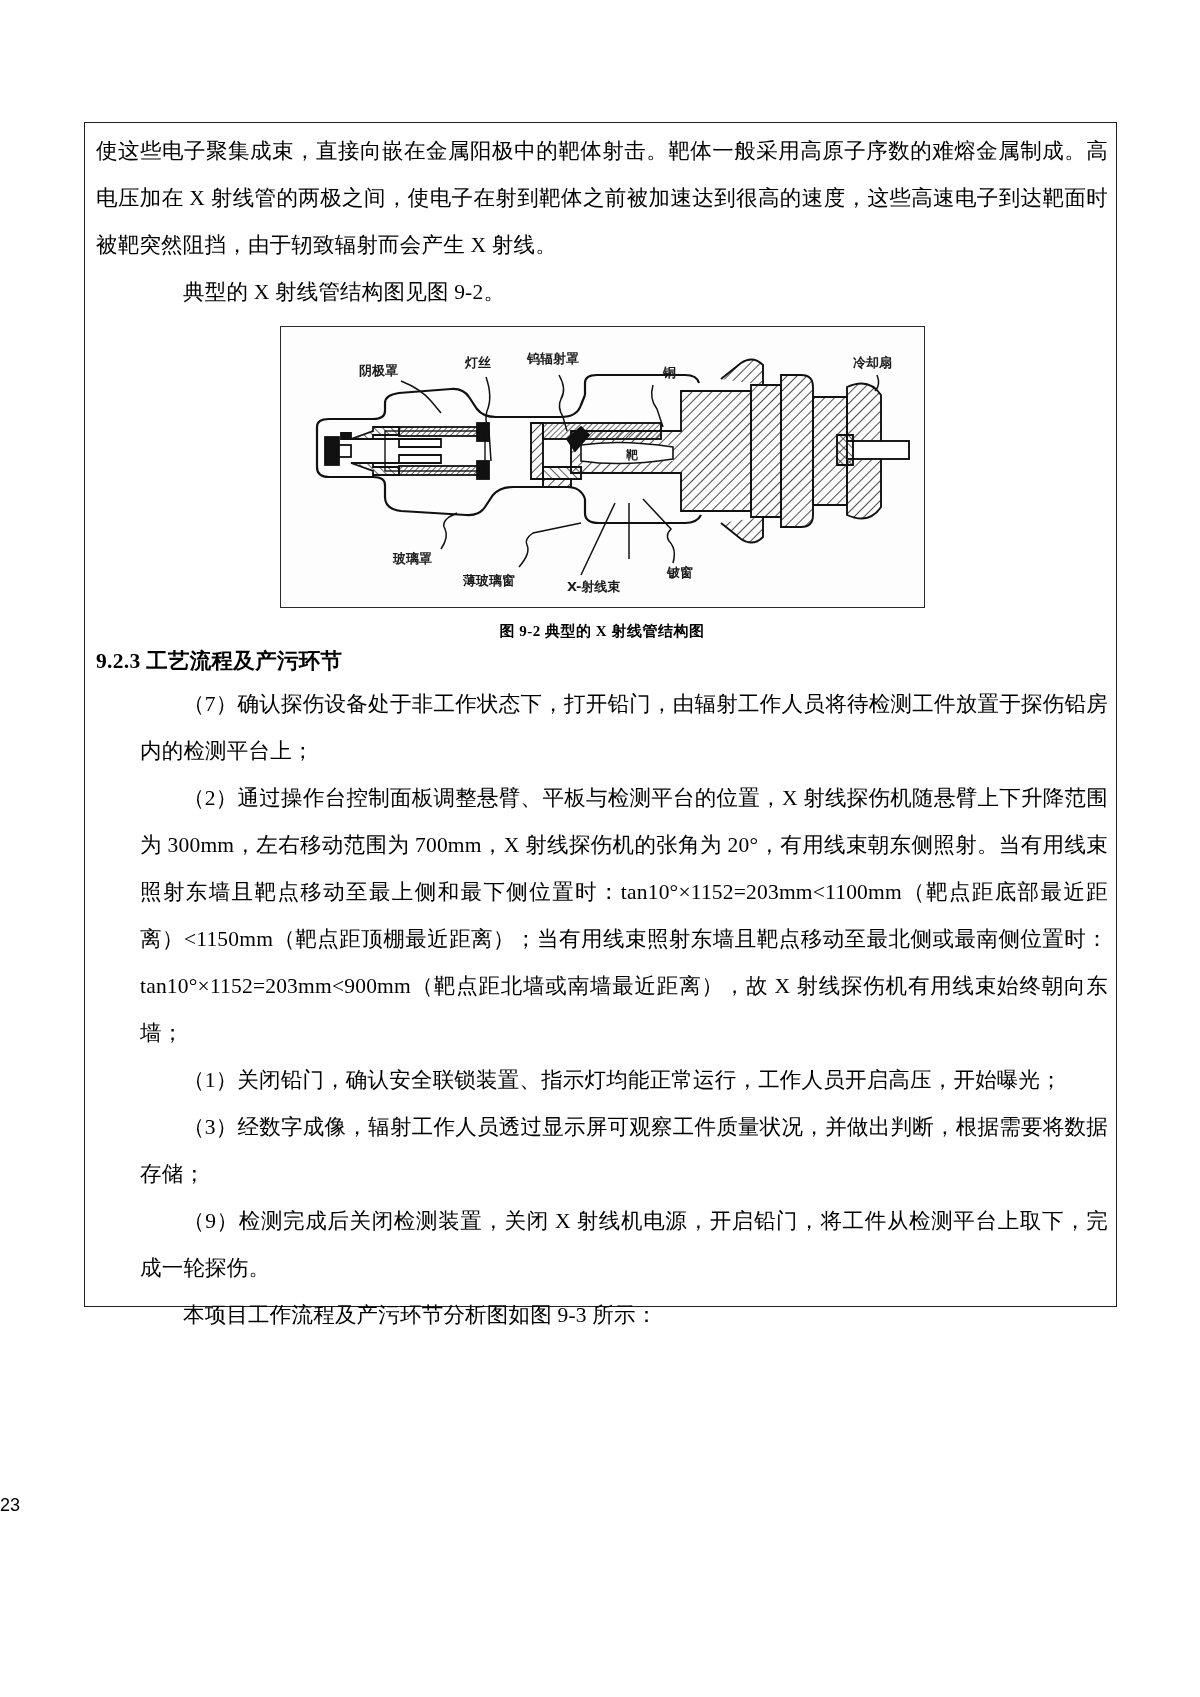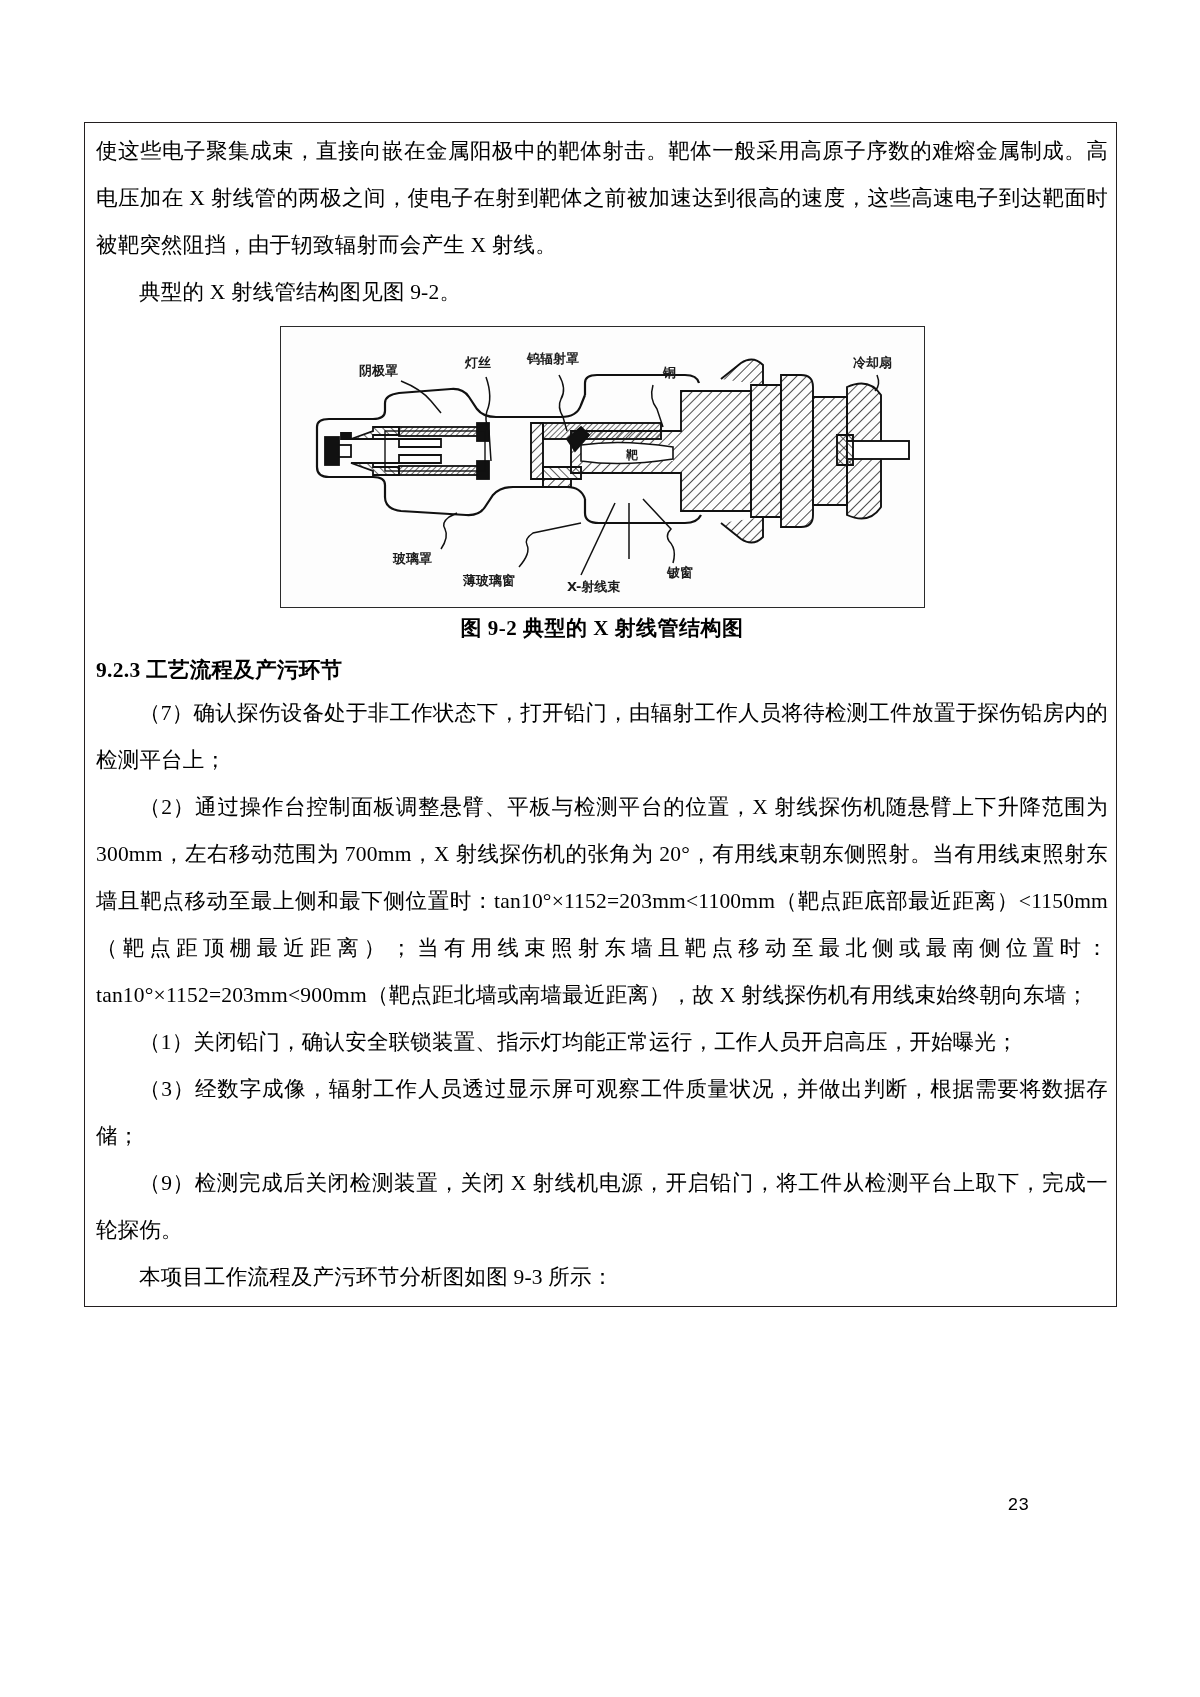--- a/index.html
+++ b/index.html
@@ -45,61 +45,62 @@
   p.body-text {
     margin: 0 0 0 0;
     font-size: 21.5px;
     line-height: 47px;
     text-align: justify;
     text-justify: inter-ideograph;
     letter-spacing: 0.2px;
   }
   p.indent {
     text-indent: 2em;
+    margin-left: 44px;
   }
 
   .fig-wrap {
     margin-top: 10px;
     display: flex;
     justify-content: center;
   }
   .fig-box {
     width: 645px;
     height: 282px;
     border: 1.8px solid #2a2a2a;
     background: #fdfdfd;
     position: relative;
     box-sizing: border-box;
   }
   .fig-box svg { display: block; }
 
   .fig-caption {
     text-align: center;
-    font-size: 21px;
-    font-weight: bold;
-    margin-top: 6px;
+    font-size: 15px;
+    font-weight: bold;
+    margin-top: 14px;
     letter-spacing: 0.5px;
   }
 
   h3.section-heading {
     font-size: 21.5px;
     font-weight: bold;
-    margin: 8px 0 0 0;
+    margin: 0 0 0 0;
     line-height: 40px;
     letter-spacing: 0.3px;
   }
 
   .page-number {
     position: absolute;
     left: 0;
     top: 1495px;
     width: 1029px;
-    text-align: right;
+    text-align: left;
     font-size: 18px;
-    font-family: Liberation Mono, monospace;
+    font-family: Liberation Sans, sans-serif;
   }
 
   
   .dlabel {
     font-family: "DejaVu Sans", sans-serif;
     font-size: 13px;
     font-weight: bold;
     fill: #1a1a1a;
   }
   .dlabel-sm {

